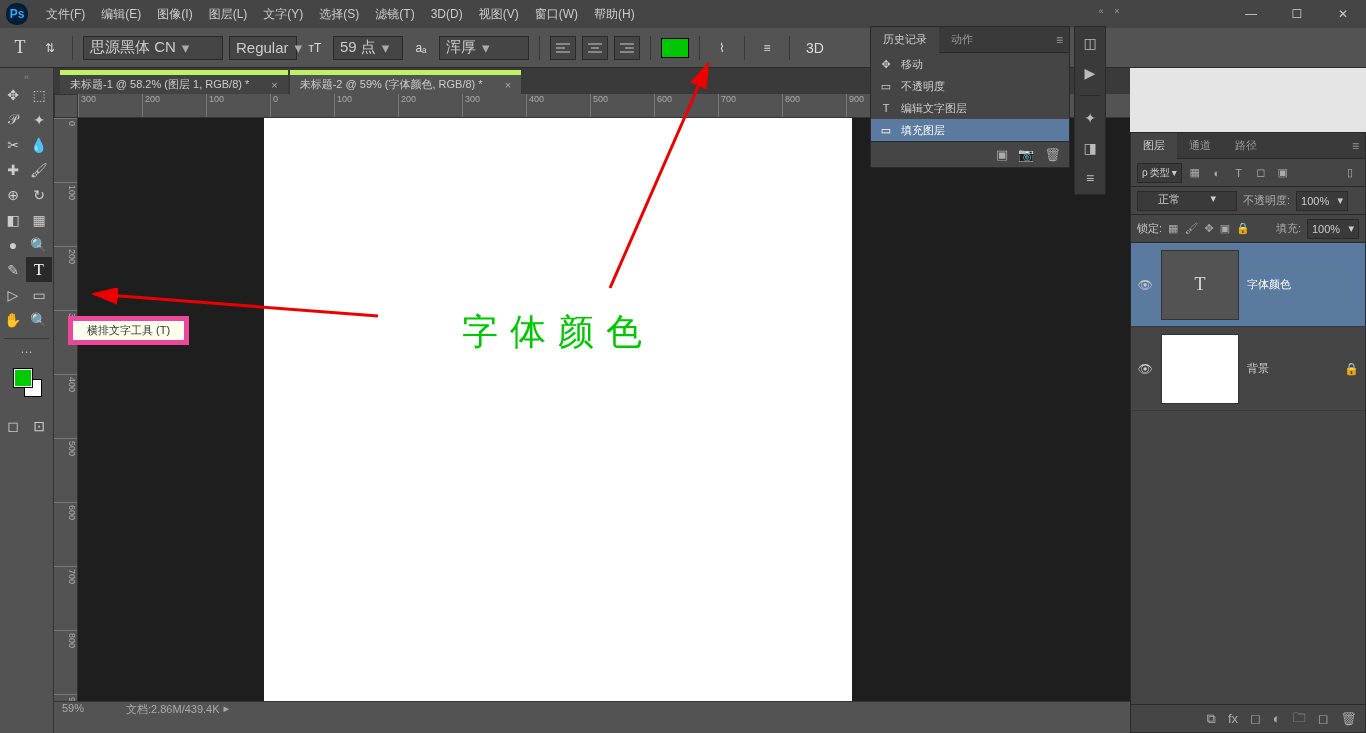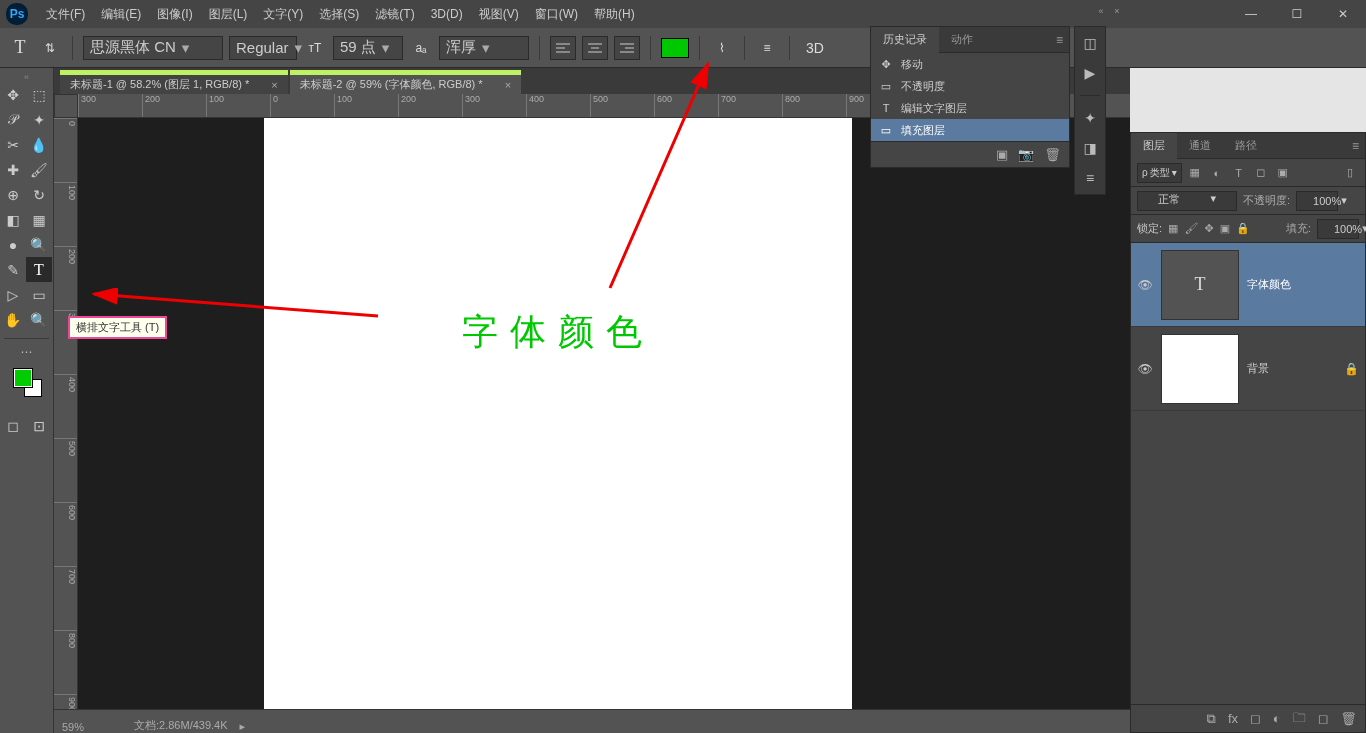--- a/index.html
+++ b/index.html
@@ -31,51 +31,51 @@
 .tab-close{color:#aaa;cursor:pointer}
 .canvas-wrap{flex:1;display:flex;position:relative}
 .ruler-corner{width:24px;height:24px;background:#535353;border:1px solid #333}
 .ruler-h{position:absolute;top:0;left:24px;right:0;height:24px;background:#535353;border-bottom:1px solid #333;display:flex;overflow:hidden}
 .ruler-h span{width:64px;font-size:9px;color:#aaa;padding-left:2px;border-left:1px solid #777;flex-shrink:0}
 .ruler-v{position:absolute;top:24px;left:0;width:24px;bottom:20px;background:#535353;border-right:1px solid #333;display:flex;flex-direction:column;overflow:hidden}
 .ruler-v span{height:64px;font-size:9px;color:#aaa;padding-top:2px;border-top:1px solid #777;writing-mode:vertical-rl;flex-shrink:0}
 .canvas-bg{position:absolute;top:24px;left:24px;right:0;bottom:20px;background:#1e1e1e;overflow:hidden}
 .canvas{position:absolute;top:0;left:186px;width:588px;height:100%;background:#fff}
 .canvas-text{position:absolute;top:190px;left:50%;transform:translateX(-50%);color:#00c800;font-size:36px;letter-spacing:12px;font-weight:500}
-.statusbar{height:24px;background:#535353;border-top:1px solid #333;display:flex;align-items:flex-end;padding:0 8px;font-size:11px;color:#aaa;gap:12px}
+.statusbar{height:32px;background:#535353;border-top:1px solid #333;display:flex;align-items:flex-start;padding:0 8px;font-size:11px;color:#aaa;gap:4px}
 .statusbar .zoom{width:60px}
 .right{width:236px;background:#e5e5e5;display:flex;flex-direction:column}
 .panel-tabs{height:26px;display:flex;align-items:center;background:#3a3a3a;border-bottom:1px solid #2a2a2a}
 .panel-tab{padding:0 12px;height:26px;display:flex;align-items:center;font-size:11px;color:#999;cursor:pointer}
 .panel-tab.active{background:#454545;color:#ccc}
 .history-item{height:22px;display:flex;align-items:center;padding:0 8px;font-size:11px;color:#ccc;gap:8px;cursor:pointer}
 .history-item.active{background:#5a7aa0;color:#fff}
 .history-icon{width:14px;height:14px;display:flex;align-items:center;justify-content:center;font-size:11px}
 .panel-footer{height:26px;display:flex;justify-content:flex-end;align-items:center;gap:10px;padding:0 8px;border-top:1px solid #2a2a2a}
 .panel-footer span{color:#aaa;cursor:pointer;font-size:13px}
 .layers-panel{flex:1;background:#454545;border:1px solid #2a2a2a;display:flex;flex-direction:column;margin-top:2px}
 .layer-filter-row{height:28px;display:flex;align-items:center;padding:0 6px;gap:4px;border-bottom:1px solid #2a2a2a}
 .layer-filter-row .kind{height:20px;background:#3a3a3a;border:1px solid #2a2a2a;font-size:10px;padding:0 4px;display:flex;align-items:center;gap:2px}
 .filter-icon{width:18px;height:18px;display:flex;align-items:center;justify-content:center;color:#aaa;font-size:11px;cursor:pointer}
 .blend-row{height:28px;display:flex;align-items:center;padding:0 6px;gap:6px;border-bottom:1px solid #2a2a2a;font-size:11px}
 .blend-select{flex:1;max-width:100px;height:20px;background:#3a3a3a;border:1px solid #2a2a2a;display:flex;align-items:flex-start;padding:0 20px}
 .opacity-label{color:#aaa}
-.opacity-val{width:42px;height:20px;background:#3a3a3a;border:1px solid #2a2a2a;display:flex;align-items:center;padding:0 16px}
+.opacity-val{width:52px;height:20px;background:#3a3a3a;border:1px solid #2a2a2a;display:flex;align-items:center;padding:0 4px}
 .lock-row{height:28px;display:flex;align-items:center;padding:0 6px;gap:6px;border-bottom:1px solid #2a2a2a;font-size:11px}
 .lock-icons{display:flex;gap:6px;color:#aaa}
 .layer-list{flex:1;overflow:auto}
 .layer-item{height:84px;display:flex;align-items:center;padding:0 6px;gap:8px;border-bottom:1px solid #3a3a3a;cursor:pointer}
 .layer-item.selected{background:#5a7aa0;color:#fff}
 .eye{width:16px;text-align:center;color:#ccc}
 .thumb{width:78px;height:70px;background:#fff;border:1px solid #333;display:flex;align-items:center;justify-content:center;color:#454545;font-size:18px}
 .thumb.text{background:#535353;color:#ddd;font-family:serif}
 .layer-name{flex:1;font-size:11px}
 .layers-footer{height:28px;display:flex;align-items:center;justify-content:flex-end;gap:12px;padding:0 8px;border-top:1px solid #2a2a2a}
 .layers-footer span{color:#aaa;cursor:pointer;font-size:13px}
-.tooltip{position:absolute;top:316px;left:68px;background:#ffe;border:2px solid #ec4899;padding:2px 6px;font-size:11px;color:#333;z-index:100}
+.tooltip{position:absolute;top:316px;left:68px;background:#ffe;border:5px solid #ec4899;padding:2px 14px;font-size:11px;color:#333;z-index:100}
 .arrow1{position:absolute;top:58px;left:480px;z-index:50;pointer-events:none}
 .arrow2{position:absolute;top:288px;left:88px;z-index:50;pointer-events:none}
 .float-panel-right{position:absolute;top:26px;right:260px;width:32px;background:#3a3a3a;border:1px solid #2a2a2a;display:flex;flex-direction:column;align-items:center;padding:8px 0;gap:14px}
 .float-panel-right span{color:#bbb;cursor:pointer;font-size:14px}
 .collapse-btns{position:absolute;top:4px;right:242px;display:flex;gap:2px}
 .collapse-btns span{width:14px;height:14px;font-size:9px;color:#999;cursor:pointer;display:flex;align-items:center;justify-content:center}
 .history-float{position:absolute;top:26px;left:870px;width:200px;z-index:40;background:#454545;border:1px solid #2a2a2a}
 </style>
 </head>
 <body>

